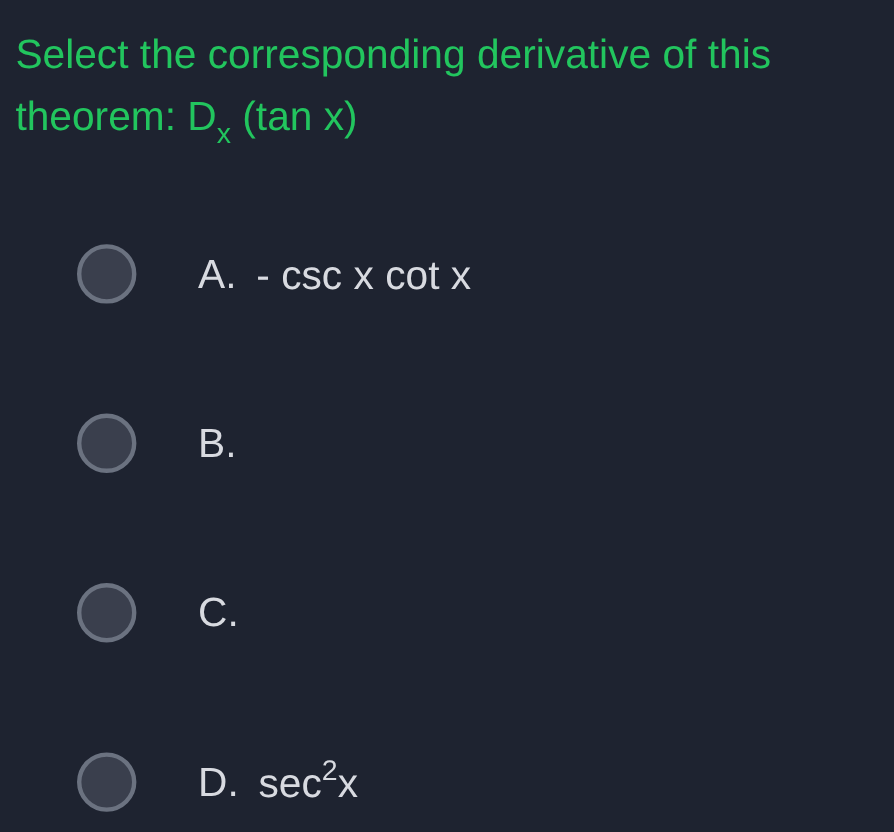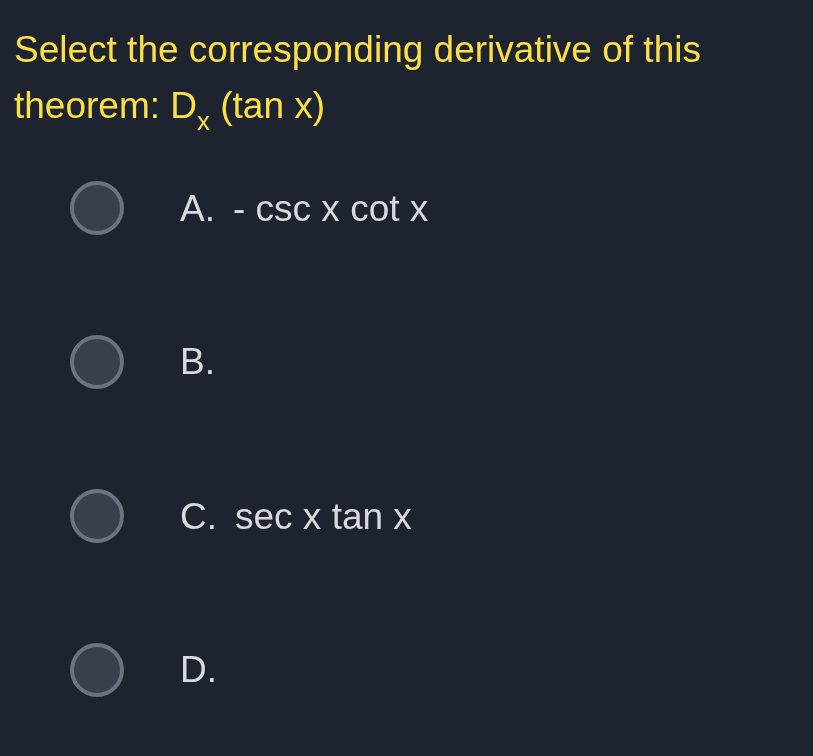--- a/index.html
+++ b/index.html
@@ -12,22 +12,22 @@
       height: 756px;
       background-color: #1e2330;
       color: #d8dae0;
       font-family: Arial, Helvetica, sans-serif;
       padding: 22px 14px;
       overflow: hidden;
     }
     .question {
       font-size: 37px;
       line-height: 1.5;
-      color: #fde047;
-      margin-bottom: 44px;
+      color: #22c55e;
+      margin-bottom: 84px;
     }
     .question sub {
       font-size: 0.7em;
       vertical-align: sub;
       position: relative;
       top: 4px;
     }
     .options {
       padding-left: 56px;
     }
@@ -83,24 +83,24 @@
     <div class="radio"></div>
     <div class="option-label">
       <span class="letter">B.</span>
     </div>
   </div>
 
   <div class="option">
     <div class="radio"></div>
     <div class="option-label">
       <span class="letter">C.</span>
-      <span class="answer-text"><span>sec x tan x</span><sup></sup><span></span></span>
     </div>
   </div>
 
   <div class="option">
     <div class="radio"></div>
     <div class="option-label">
       <span class="letter">D.</span>
+      <span class="answer-text"><span>sec</span><sup>2</sup><span>x</span></span>
     </div>
   </div>
 
 </div>
 
 </body></html>

